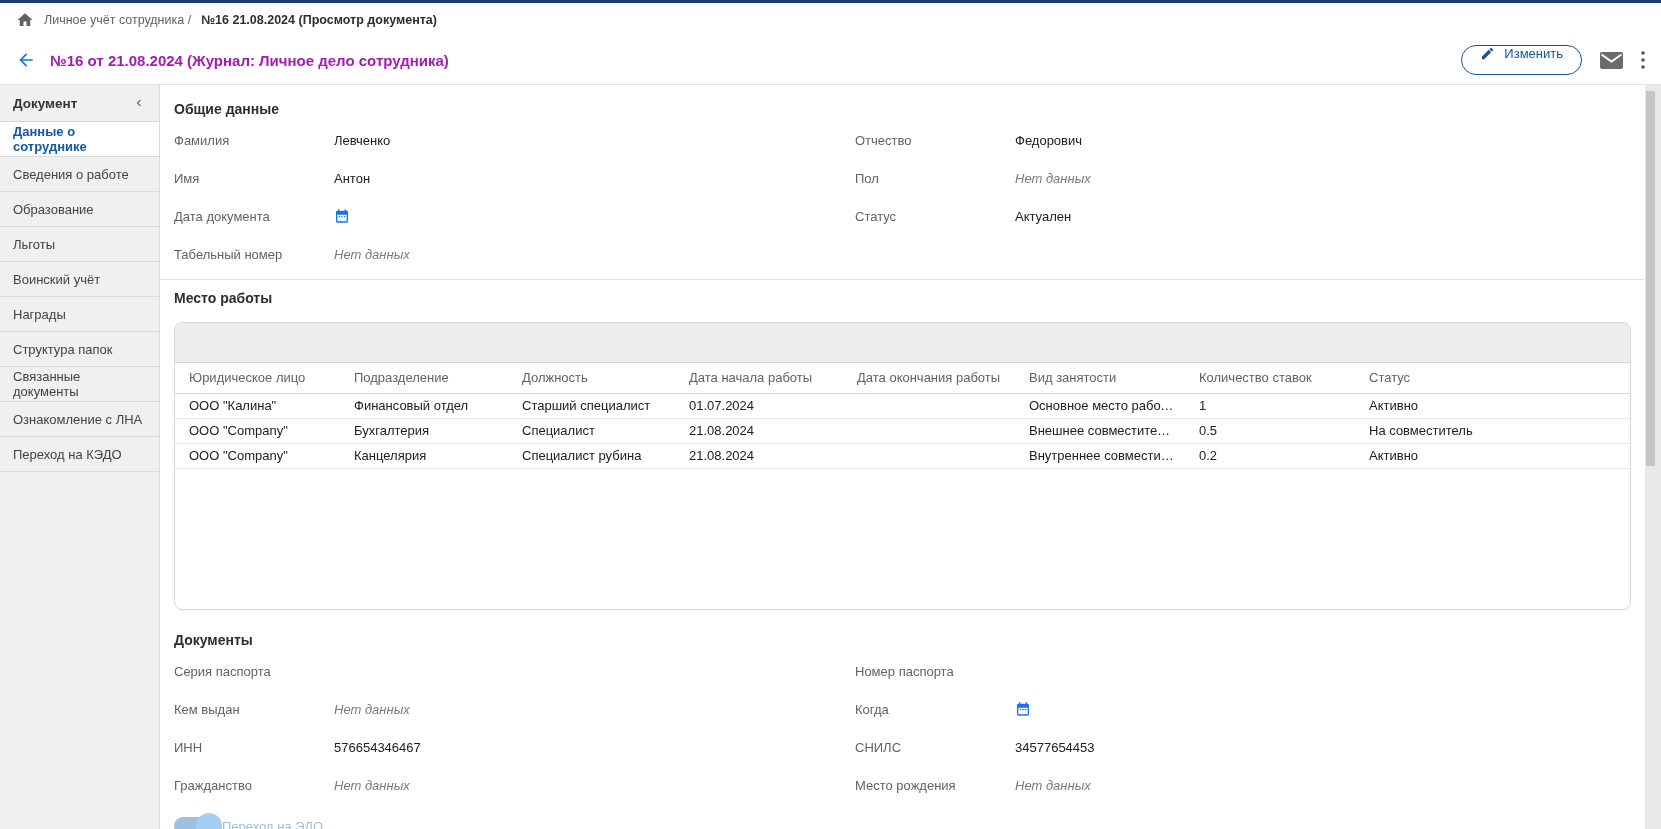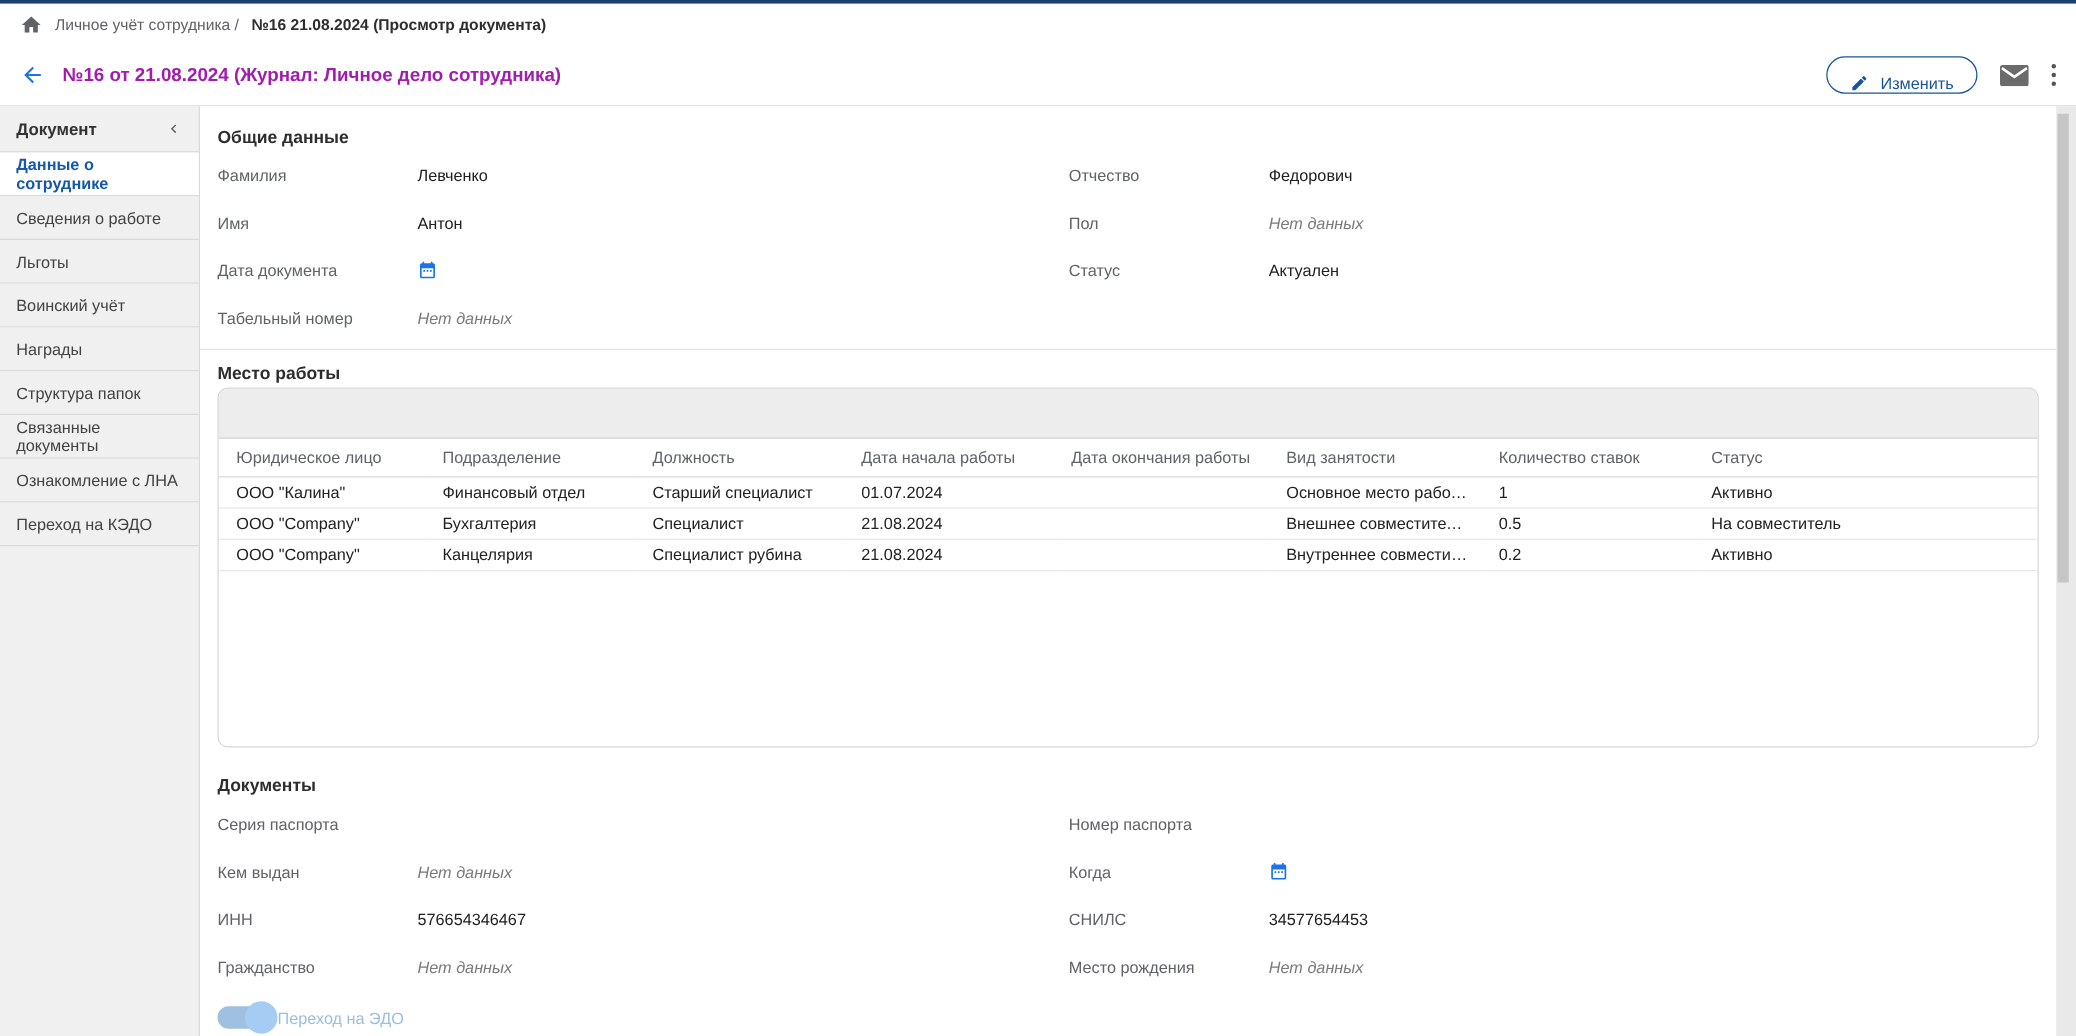--- a/index.html
+++ b/index.html
@@ -12,21 +12,21 @@
   .breadcrumb-bar { height:33px; display:flex; align-items:center; gap:10px;
                     padding:0 16px; background:#fff; }
   .breadcrumb-bar .crumb-path { font-size:12.5px; color:#5f6368; }
   .breadcrumb-bar .crumb-current { font-size:12.5px; color:#2d2d2d; font-weight:bold; }
 
   
   .header-bar { height:49px; display:flex; align-items:center; gap:14px;
                 padding:0 16px; background:#fff; border-bottom:1px solid #e2e2e2; }
   .page-title { font-size:15px; font-weight:bold; color:#a21caf; }
   .header-actions { margin-left:auto; display:flex; align-items:center; gap:18px; }
-  .edit-btn { display:flex; align-items:flex-end; gap:9px; height:30px; padding:0 18px;
+  .edit-btn { display:flex; align-items:flex-start; gap:9px; height:30px; padding:0 18px;
               border:1px solid #17549e; border-radius:16px; background:#fff;
               color:#17549e; font-size:13px; cursor:pointer;
               font-family:"Liberation Sans", sans-serif; }
   .icon-btn { background:none; border:none; cursor:pointer; display:flex; align-items:center; }
 
   
   .body-wrap { display:flex; height:744px; }
 
   
   .sidebar { width:160px; background:#f0f0f0; border-right:1px solid #d9d9d9; flex:none; }
@@ -44,21 +44,21 @@
 
   .fields-grid { display:grid; grid-template-columns: 681px 1fr; column-gap:0; }
   .field-row { height:38px; display:flex; align-items:center; }
   .field-label { width:160px; flex:none; font-size:13px; color:#5f6368; }
   .field-value { font-size:13px; color:#212121; }
   .field-value.muted { color:#7a7a7a; font-style:italic; }
 
   .divider { border-top:1px solid #e3e3e3; margin:6px -14px 4px -14px; }
 
   
-  .table-card { border:1px solid #d7d7d7; border-radius:8px;
+  .table-card { margin-top:12px; border:1px solid #d7d7d7; border-radius:8px;
                 overflow:hidden; height:288px; background:#fff; }
   .table-toolbar { height:40px; background:#ededed; border-bottom:1px solid #d6d6d6; }
   table.wp { width:100%; border-collapse:collapse; font-size:13px; table-layout:fixed; }
   table.wp th { text-align:left; font-weight:normal; color:#5f6368; padding:0 12px;
                 height:30px; border-bottom:1px solid #d9d9d9; white-space:nowrap;
                 overflow:hidden; text-overflow:ellipsis; }
   table.wp td { padding:0 12px; height:25px; color:#212121;
                 border-bottom:1px solid #e7e7e7; white-space:nowrap;
                 overflow:hidden; text-overflow:ellipsis; }
   table.wp th:first-child, table.wp td:first-child { padding-left:14px; }
@@ -135,20 +135,23 @@
             <path fill="#5f6368" d="M15.41 7.41 14 6l-6 6 6 6 1.41-1.41L10.83 12z"></path>
           </svg>
       </span>
     </div>
     <nav>
       <div class="side-item active">
           <span>Данные о сотруднике</span>
         </div>
       <div class="side-item">
           <span>Сведения о работе</span>
+        </div>
+      <div class="side-item">
+          <span>Образование</span>
         </div>
       <div class="side-item">
           <span>Льготы</span>
         </div>
       <div class="side-item">
           <span>Воинский учёт</span>
         </div>
       <div class="side-item">
           <span>Награды</span>
         </div>

